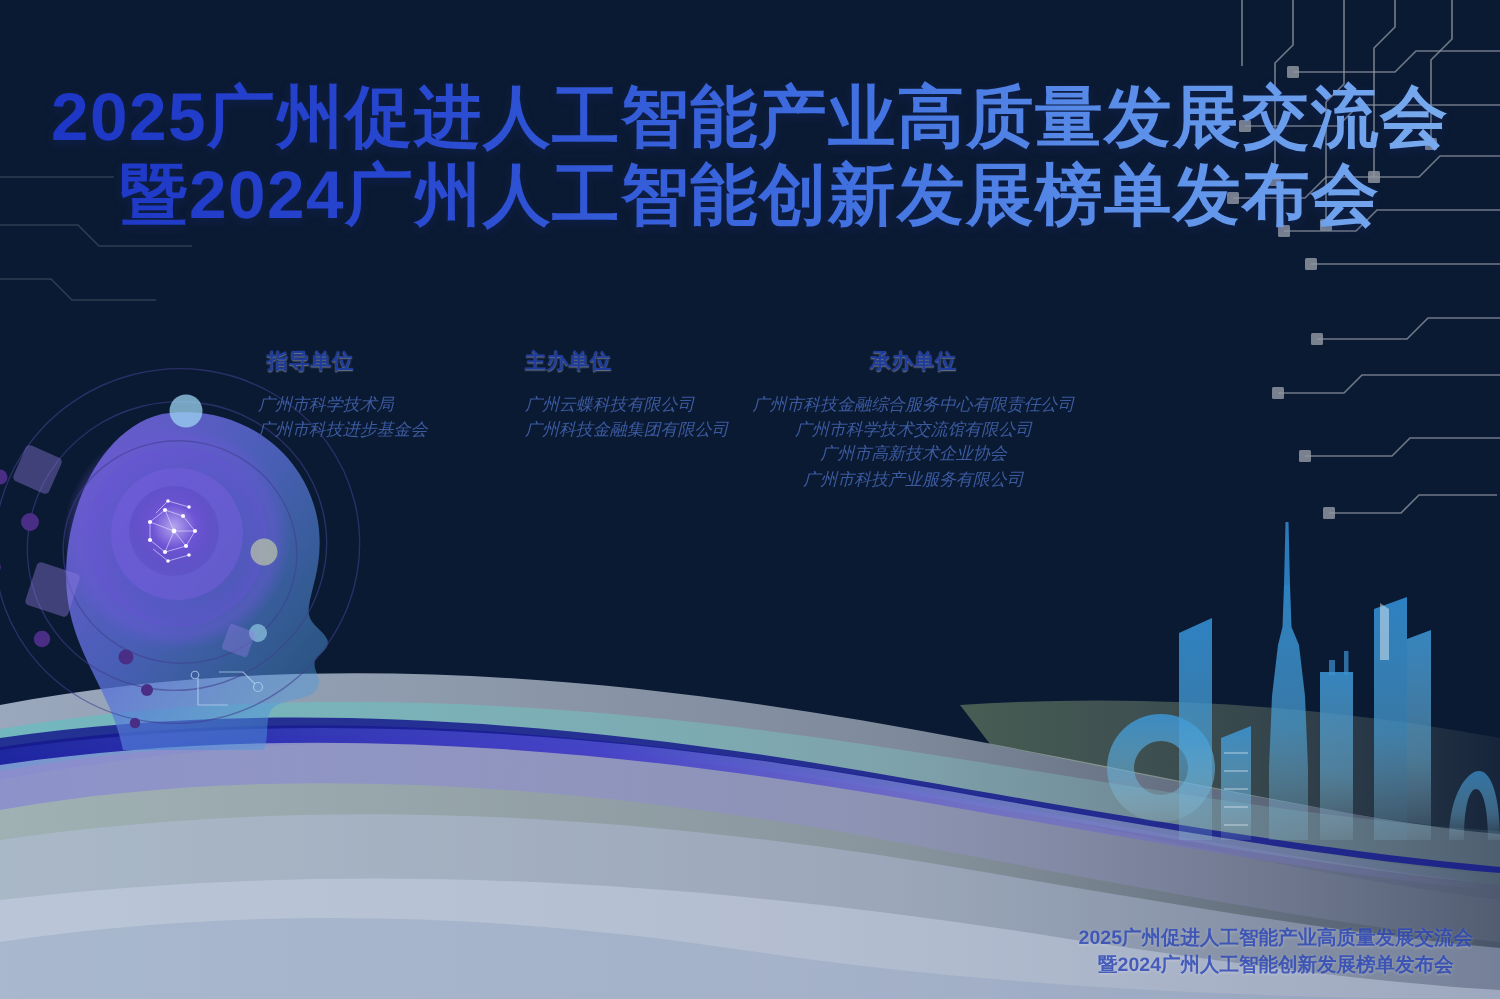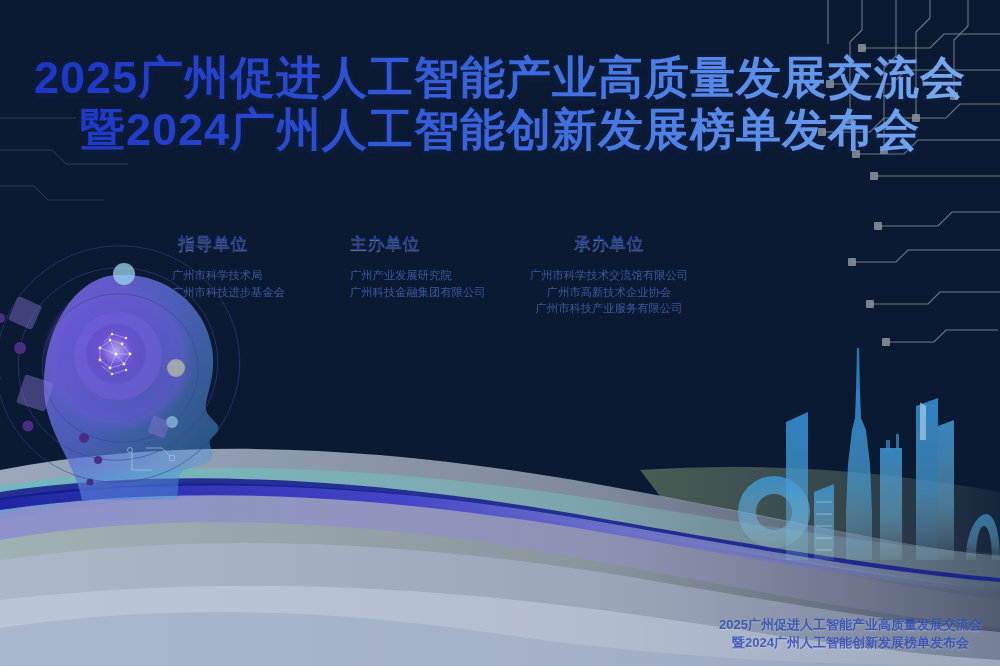--- a/index.html
+++ b/index.html
@@ -61,34 +61,35 @@
     align-items:flex-start;
     gap:0;
   }
   .unit-col{ }
   .unit-col.c1{ width:142px; }
   .unit-col.c2{ width:150px;margin-left:36px; }
   .unit-col.c3{ width:218px;text-align:center; }
   .unit-col.c4{ width:200px; }
 
   .unit-head{
-    font-size:17px;
-    font-weight:normal;
+    font-size:14px;
+    font-weight:bold;
     color:#1d3c9e;
     letter-spacing:.5px;
     margin-bottom:12px;
     text-shadow:0 1px 1px rgba(255,255,255,.45);
   }
   .unit-col.c1 .unit-head{ margin-left:6px; }
   .unit-item{
     font-size:11.3px;
     line-height:16.5px;
     color:#3f5fa8;
     white-space:nowrap;
     opacity:.93;
+    font-style:italic;
   }
 
   
   #watermark{
     position:absolute; right:18px; bottom:14px; z-index:9;
     text-align:center;
   }
   .wm-line{
     font-size:13px;
     font-weight:bold;
@@ -333,26 +334,27 @@
   <div id="units">
 
     <div class="unit-col c1">
       <div class="unit-head">指导单位</div>
       <div class="unit-item">广州市科学技术局</div>
       <div class="unit-item">广州市科技进步基金会</div>
     </div>
 
     <div class="unit-col c2">
       <div class="unit-head">主办单位</div>
-      <div class="unit-item">广州产业发展研究院</div>
+      <div class="unit-item">广州云蝶科技有限公司</div>
       <div class="unit-item">广州科技金融集团有限公司</div>
     </div>
 
     <div class="unit-col c3">
       <div class="unit-head">承办单位</div>
+      <div class="unit-item">广州市科技金融综合服务中心有限责任公司</div>
       <div class="unit-item">广州市科学技术交流馆有限公司</div>
       <div class="unit-item">广州市高新技术企业协会</div>
       <div class="unit-item">广州市科技产业服务有限公司</div>
     </div>
 
 
   </div>
 
   <div id="watermark">
     <div class="wm-line">2025广州促进人工智能产业高质量发展交流会</div>

